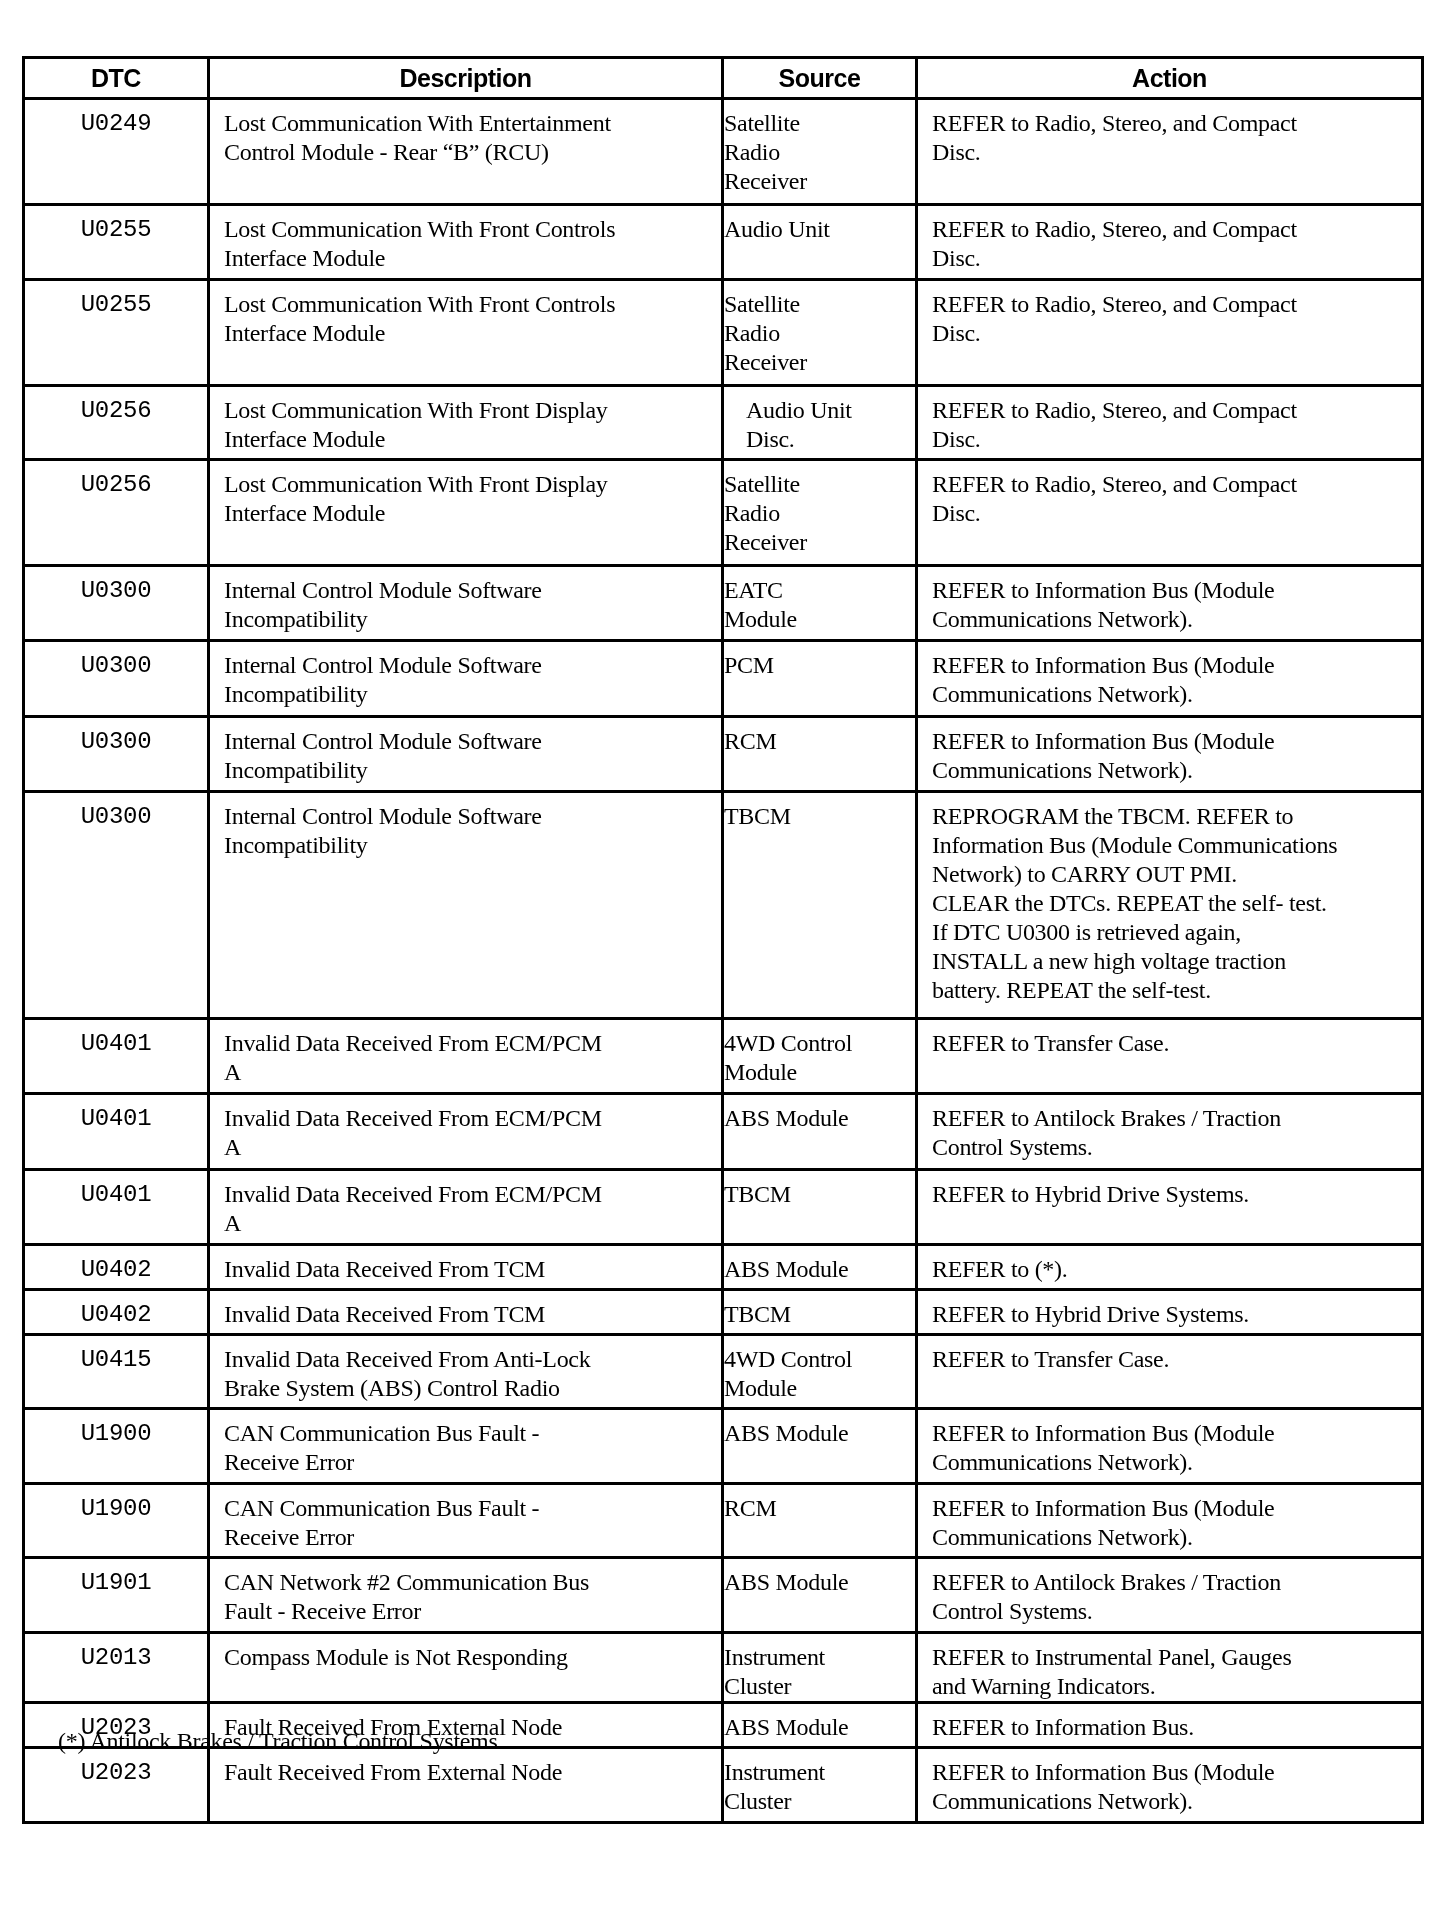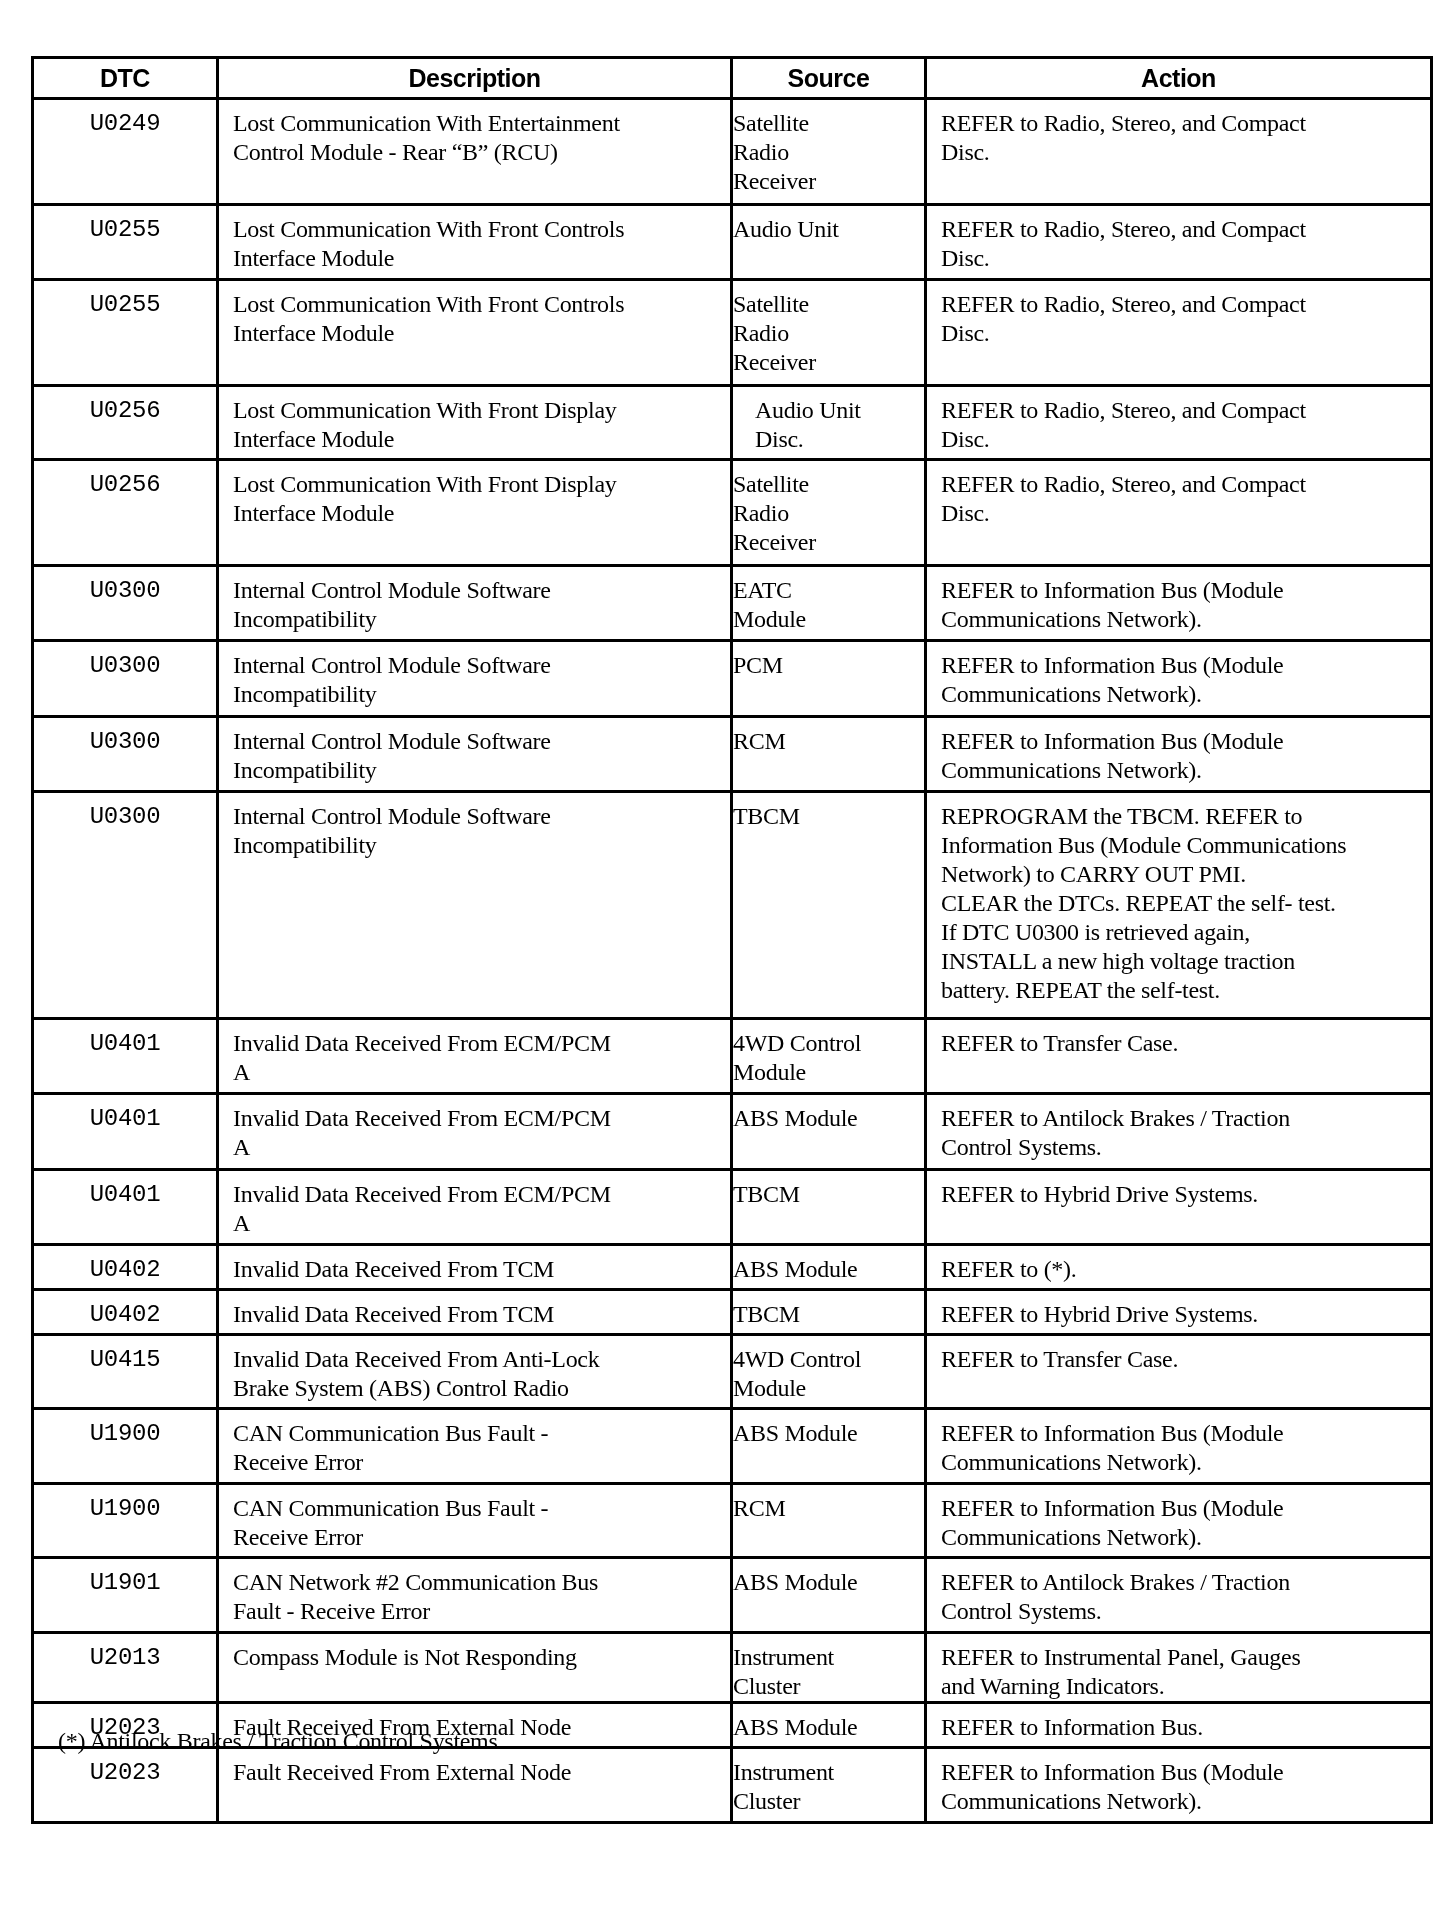--- a/index.html
+++ b/index.html
@@ -1,19 +1,19 @@
 <!DOCTYPE html>
 <html><head>
 <meta charset="utf-8">
 <style>
   html, body { margin: 0; padding: 0; background: #ffffff; }
   body { width: 1456px; height: 1908px; position: relative; overflow: hidden;
          font-family: "Liberation Serif", "DejaVu Serif", serif; color: #000; }
   #dtc-table { position: absolute; left: 22px; top: 56px; width: 1399px;
-               border-collapse: collapse; table-layout: fixed; margin-left: 9px; }
+               border-collapse: collapse; table-layout: fixed; }
   #dtc-table th, #dtc-table td { border: 3px solid #000; vertical-align: top; padding: 0; }
   #dtc-table th { font-family: "Liberation Sans", "DejaVu Sans", sans-serif; font-weight: bold;
                   font-size: 25px; text-align: center; vertical-align: middle; height: 38px;
                   letter-spacing: -0.5px; }
   col.c-dtc { width: 185px; } col.c-desc { width: 514px; } col.c-src { width: 194px; } col.c-act { width: 506px; }
   td .cell { font-size: 24px; line-height: 29px; padding-top: 9px; letter-spacing: -0.3px; }
   td.dtc .cell { text-align: center; font-family: Liberation Mono, monospace; }
   td.desc .cell { padding-left: 14px; padding-right: 12px; }
   td.src .cell { text-align: left; }
   td.src.left .cell { text-align: left; padding-left: 22px; }

